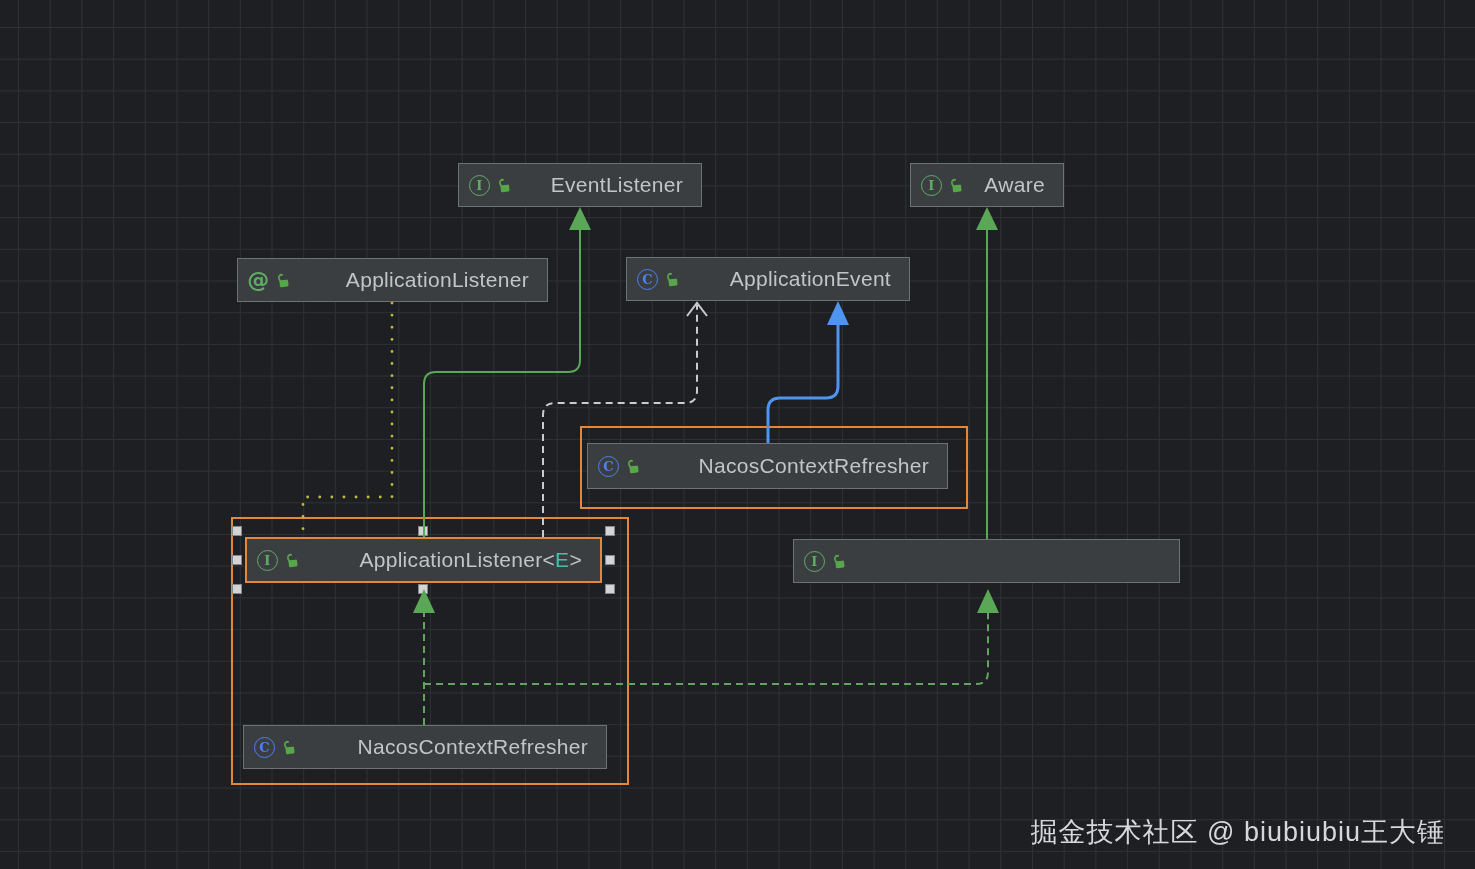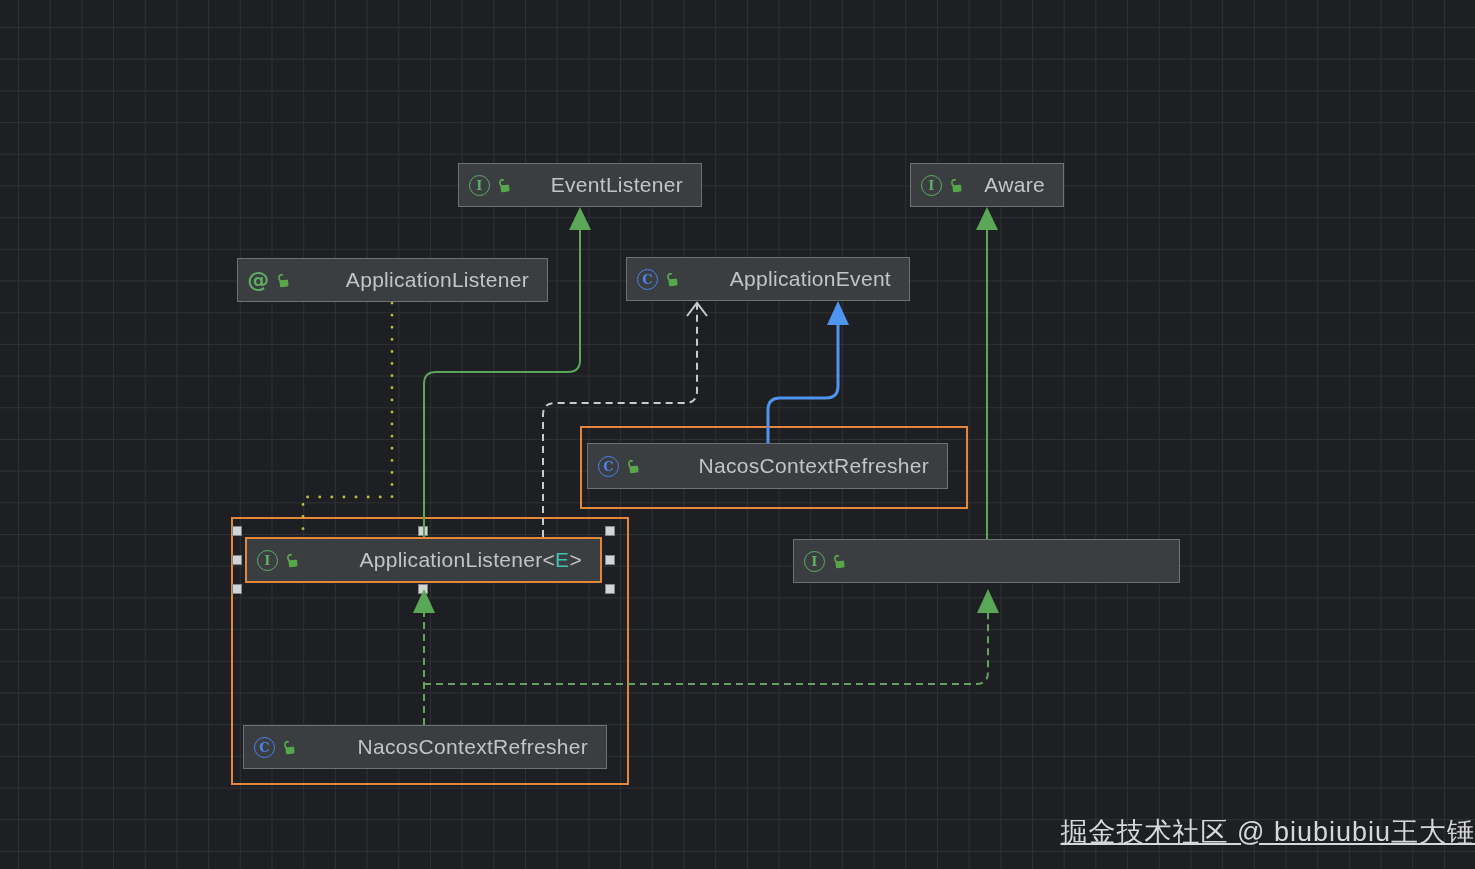--- a/index.html
+++ b/index.html
@@ -49,24 +49,23 @@
   .handle{z-index:20;}
   .st-green{stroke:var(--green,#5aa758);stroke-width:2;fill:none;}
   .st-green-dash{stroke:var(--green-dash,#63a35f);stroke-width:2;fill:none;stroke-dasharray:7 5;}
   .st-blue{stroke:var(--blue,#4f95f0);stroke-width:3;fill:none;}
   .st-white-dash{stroke:var(--white-line,#c9cbcd);stroke-width:2;fill:none;stroke-dasharray:7 5;}
   .st-yellow-dot{stroke:var(--yellow,#bcbc3e);stroke-width:2.8;fill:none;stroke-dasharray:0.1 12;stroke-linecap:round;}
   .ah-green{fill:var(--green,#5aa758);}
   .ah-blue{fill:var(--blue,#4f95f0);}
   .ah-open{stroke:var(--white-line,#c9cbcd);stroke-width:2;fill:none;}
   #watermark{
-    position:absolute;right:0;top:814px;z-index:60;
+    position:absolute;right:30px;top:814px;z-index:60;
     color:var(--watermark,#d6d7d8);font-size:27px;font-weight:500;letter-spacing:1px;
     white-space:nowrap;
-    text-decoration:underline;
   }
 </style>
 </head>
 <body>
 
 <div id="canvas">
 
   <div class="hl-rect" style="left:231px;top:517px;width:398px;height:268px;"></div>
   <div class="hl-rect" style="left:580px;top:426px;width:388px;height:83px;"></div>
 

